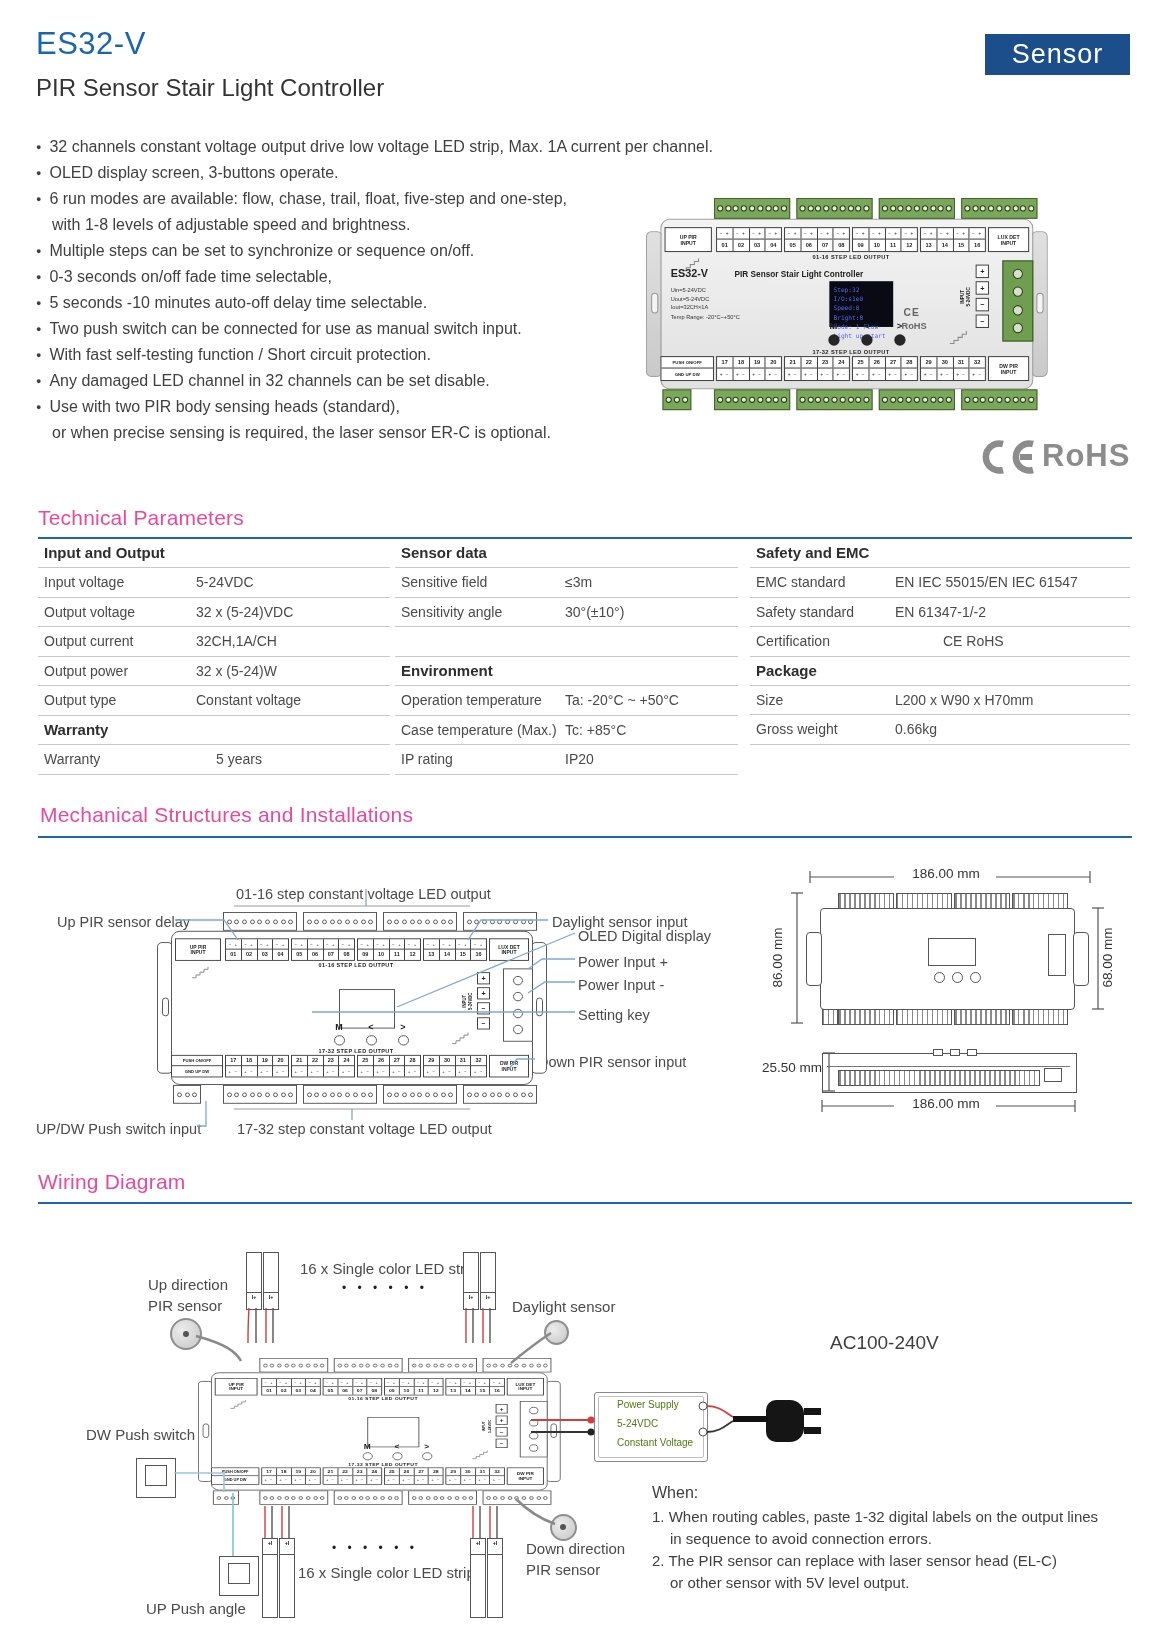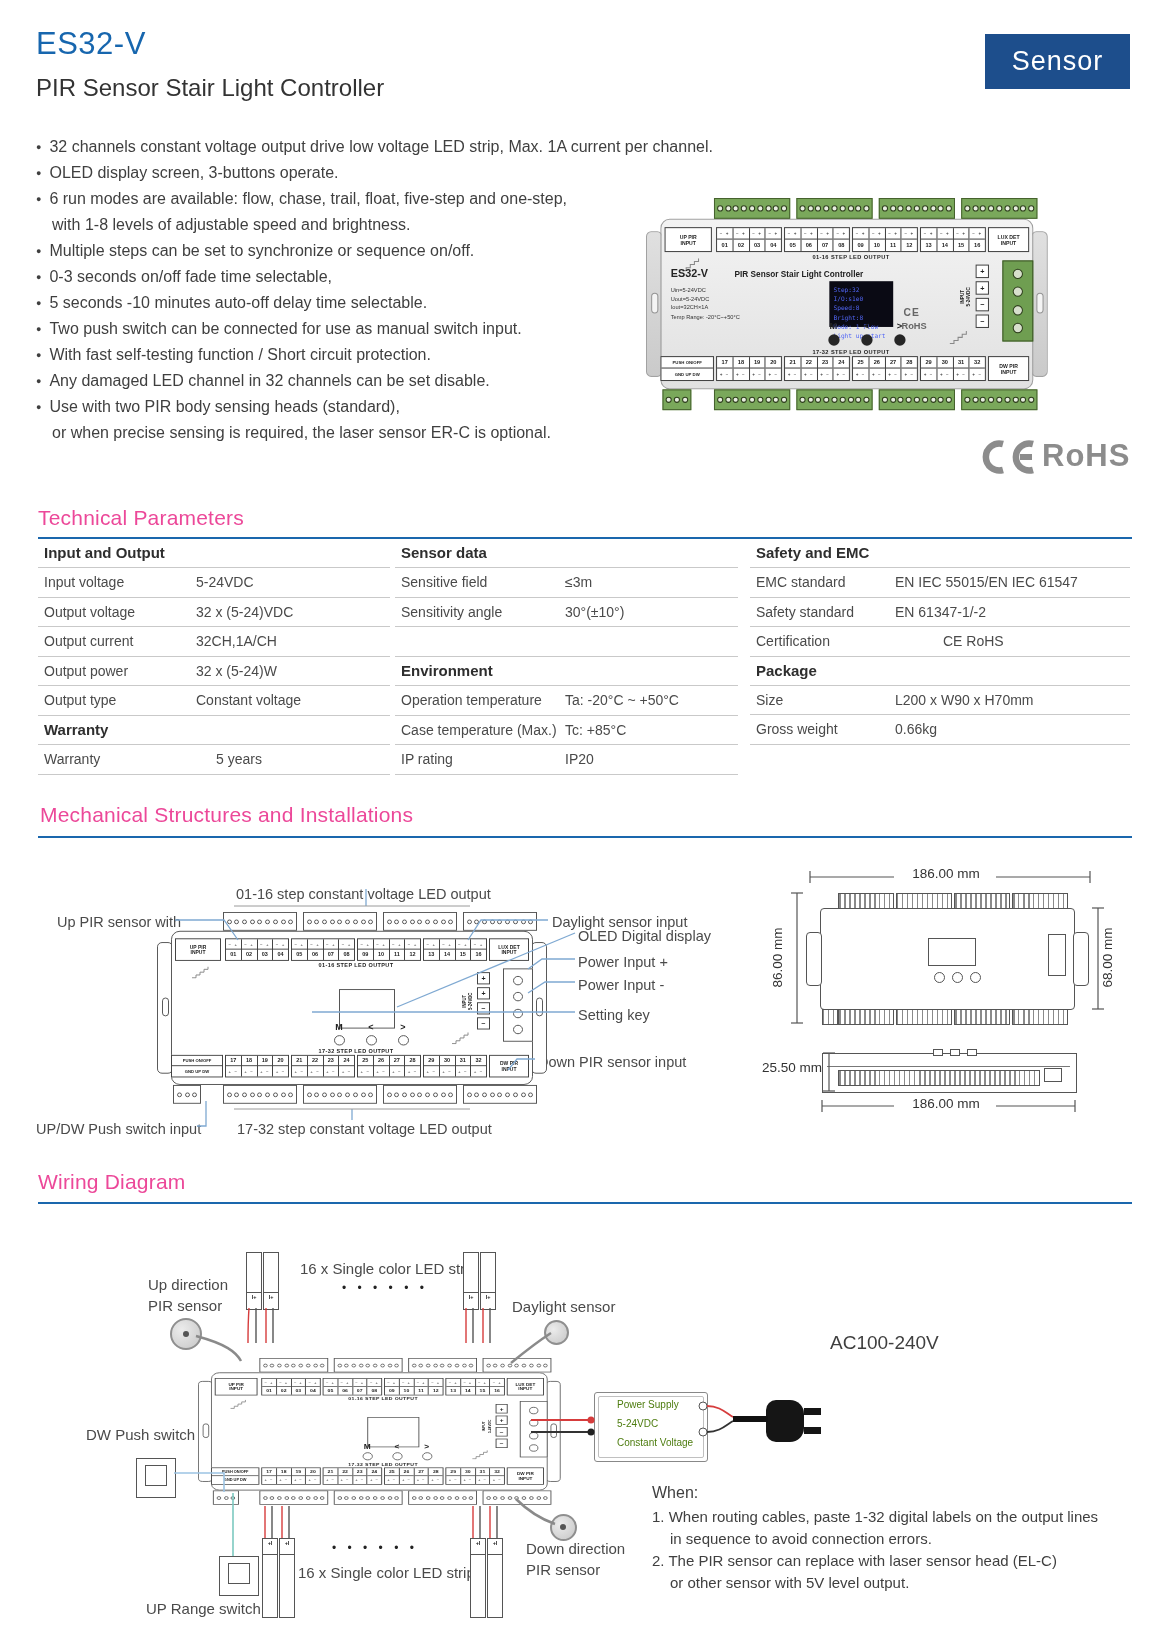--- a/index.html
+++ b/index.html
@@ -2,21 +2,21 @@
 <html><head>
 <meta charset="utf-8">
 <style>
   html,body{margin:0;padding:0;background:#fff}
   #page{position:relative;width:1170px;height:1625px;background:#fff;overflow:hidden;
         font-family:"Liberation Sans",sans-serif;color:#3f3f3f}
   .abs{position:absolute}
   .h2{position:absolute;color:#ec4899;font-size:21px;letter-spacing:.2px}
   .hr{position:absolute;left:38px;width:1094px;height:2px;background:#1a67ad}
   #title{position:absolute;left:36px;top:26px;font-size:31px;color:#1766ae;letter-spacing:.5px}
-  #badge{position:absolute;left:985px;top:34px;width:145px;height:55px;background:#1d4e8c;color:#fff;
+  #badge{position:absolute;left:985px;top:34px;width:145px;height:41px;background:#1d4e8c;color:#fff;
          font-size:27px;display:flex;align-items:center;justify-content:center;letter-spacing:1px}
   #subtitle{position:absolute;left:36px;top:74px;font-size:24px;color:#333}
   #features{position:absolute;left:36px;top:134px;width:620px;font-size:16px;line-height:26px;color:#3f3f3f}
   .feat{white-space:nowrap}
   .fdot{font-size:9px;vertical-align:2px;margin-right:8px}
   .feat.cont{padding-left:16px}
   
   .tcol{position:absolute;top:539px}
   .tgroup{height:28px;line-height:28px;font-size:15px;font-weight:bold;color:#2e2e2e;
           border-bottom:1px solid #c9c9c9;padding-left:6px}
@@ -451,21 +451,21 @@
         <div class="tgroup">Package</div>
         <div class="trow"><span class="tlabel">Size</span><span class="tval" style="left: 145px;">L200 x W90 x H70mm</span></div>
         <div class="trow"><span class="tlabel">Gross weight</span><span class="tval" style="left: 145px;">0.66kg</span></div>
       </div>
     </div>
 
   <div class="h2" style="left:40px;top:803px">Mechanical Structures and Installations</div>
   <div class="hr" style="top:836px"></div>
 
   <div class="lbl" style="left:236px;top:884px">01-16 step constant voltage LED output</div>
-  <div class="lbl" style="left:57px;top:912px">Up PIR sensor with</div>
+  <div class="lbl" style="left:57px;top:912px">Up PIR sensor delay</div>
   <div class="lbl" style="left:552px;top:912px">Daylight sensor input</div>
   <div class="lbl" style="left:578px;top:926px">OLED Digital display</div>
   <div class="lbl" style="left:578px;top:952px">Power Input +</div>
   <div class="lbl" style="left:578px;top:975px">Power Input -</div>
   <div class="lbl" style="left:578px;top:1005px">Setting key</div>
   <div class="lbl" style="left:538px;top:1052px">Down PIR sensor input</div>
   <div class="lbl" style="left:36px;top:1119px">UP/DW Push switch input</div>
   <div class="lbl" style="left:237px;top:1119px">17-32 step constant voltage LED output</div>
 
   <div id="mech-dev" class="dev line" style="left:157px;top:912px;transform:scale(1.0,0.94)">
@@ -783,21 +783,21 @@
 
   <div class="h2" style="left:38px;top:1170px">Wiring Diagram</div>
   <div class="hr" style="top:1202px"></div>
 
   <div class="lbl" style="left:300px;top:1258px;font-size:15px">16 x Single color LED strip</div>
   <div class="lbl" style="left:342px;top:1280px;font-size:12px;letter-spacing:4px;color:#222">• • • • • •</div>
   <div class="lbl" style="left:148px;top:1274px;font-size:15px">Up direction
 PIR sensor</div>
   <div class="lbl" style="left:512px;top:1296px;font-size:15px">Daylight sensor</div>
   <div class="lbl" style="left:86px;top:1424px;font-size:15px">DW Push switch</div>
-  <div class="lbl" style="left:146px;top:1598px;font-size:15px">UP Range switch</div>
+  <div class="lbl" style="left:146px;top:1598px;font-size:15px">UP Push angle</div>
   <div class="lbl" style="left:332px;top:1540px;font-size:12px;letter-spacing:4px;color:#222">• • • • • •</div>
   <div class="lbl" style="left:298px;top:1562px;font-size:15px">16 x Single color LED strip</div>
   <div class="lbl" style="left:526px;top:1538px;font-size:15px">Down direction
 PIR sensor</div>
 
   <div class="sensor" style="left:170px;top:1318px;width:28px;height:28px">
     <div class="sdot" style="left:11px;top:11px"></div>
     </div>
   <div class="sensor" style="left:544px;top:1320px;width:21px;height:21px"></div>
   <div class="sensor" style="left:550px;top:1514px;width:23px;height:23px">

